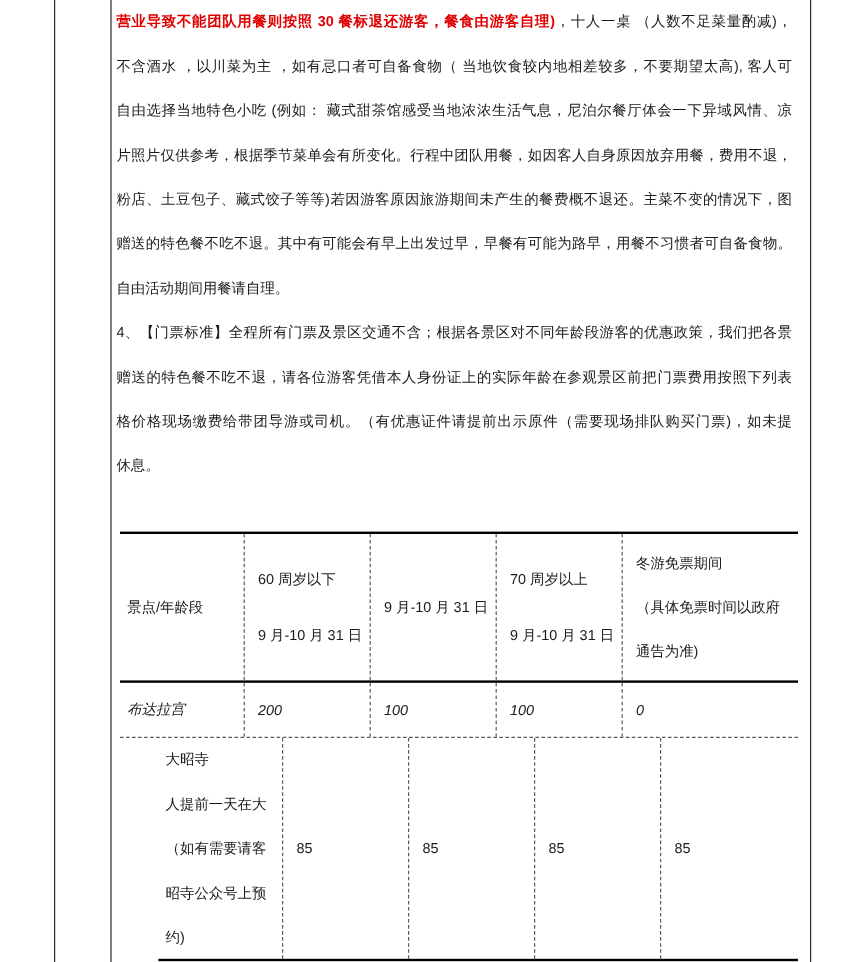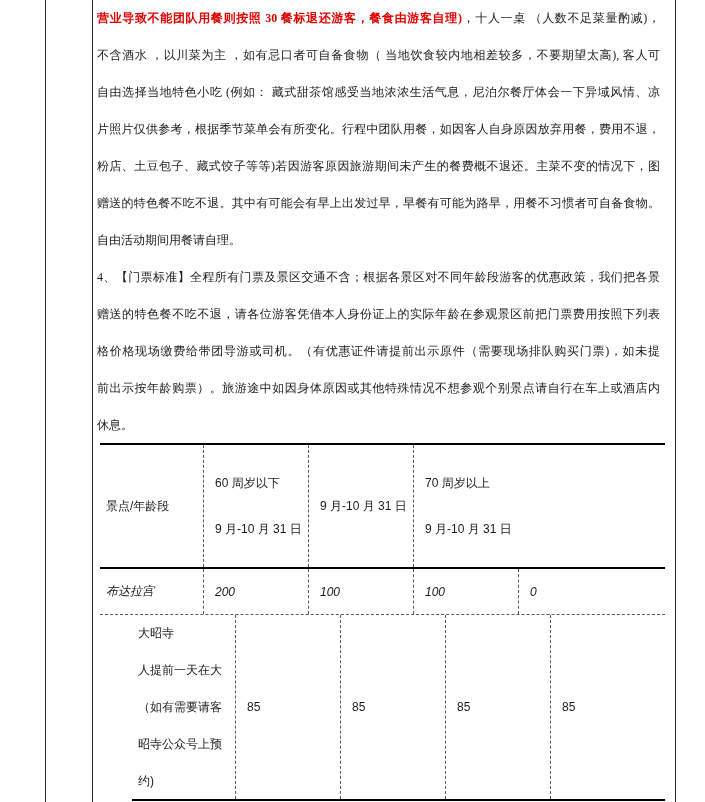--- a/index.html
+++ b/index.html
@@ -13,21 +13,21 @@
   }
   .page { position: absolute; inset: 0; }
 
   
   .vline { position: absolute; top: 0; bottom: 0; width: 1px; background: #2b2b2b; }
   .vline.outer-left { left: 45px; }
   .vline.inner-left { left: 92px; }
   .vline.right { left: 675px; }
 
   
-  .content { position: absolute; left: 97px; top: 0; width: 563px; font-family: Liberation Serif, serif; }
+  .content { position: absolute; left: 97px; top: 0; width: 563px; }
   .tline {
     height: 37px; line-height: 37px;
     font-size: 12px;
     white-space: nowrap;
     text-align: left;
   }
   .tline.flush { text-align: justify; text-align-last: justify; }
   .redbold { font-weight: bold; }
 
   
@@ -69,40 +69,44 @@
         <div class="tline flush"><span>自由选择当地特色小吃 (例如： 藏式甜茶馆感受当地浓浓生活气息，尼泊尔餐厅体会一下异域风情、凉</span></div>
         <div class="tline flush"><span>片照片仅供参考，根据季节菜单会有所变化。行程中团队用餐，如因客人自身原因放弃用餐，费用不退，</span></div>
         <div class="tline flush"><span>粉店、土豆包子、藏式饺子等等)若因游客原因旅游期间未产生的餐费概不退还。主菜不变的情况下，图</span></div>
         <div class="tline flush"><span>赠送的特色餐不吃不退。其中有可能会有早上出发过早，早餐有可能为路早，用餐不习惯者可自备食物。</span></div>
         <div class="tline"><span>自由活动期间用餐请自理。</span></div>
       </div>
     <div id="para-ticket" class="para">
         <div class="tline flush"><span>4、【门票标准】全程所有门票及景区交通不含；根据各景区对不同年龄段游客的优惠政策，我们把各景</span></div>
         <div class="tline flush"><span>赠送的特色餐不吃不退，请各位游客凭借本人身份证上的实际年龄在参观景区前把门票费用按照下列表</span></div>
         <div class="tline flush"><span>格价格现场缴费给带团导游或司机。（有优惠证件请提前出示原件（需要现场排队购买门票)，如未提</span></div>
-        <div class="tline flush"><span>前出示按年龄购票）。旅游途中如因身体原因或其他特殊情况不想参观个别景点请自行在车上或酒店内</span></div>
         <div class="tline"><span>休息。</span></div>
       </div>
   </div>
 
   <div id="price-table" class="price-table">
       <div class="t-row header">
         <div class="t-cell c0 first">
           <div class="cl">景点/年龄段</div>
         </div>
         <div class="t-cell c1">
           <div class="cl">60 周岁以下</div>
           <div class="cl">9 月-10 月 31 日</div>
         </div>
         <div class="t-cell c2">
           <div class="cl">9 月-10 月 31 日</div>
         </div>
         <div class="t-cell c3">
           <div class="cl">70 周岁以上</div>
           <div class="cl">9 月-10 月 31 日</div>
+        </div>
+        <div class="t-cell c4">
+          <div class="cl">冬游免票期间</div>
+          <div class="cl">（具体免票时间以政府</div>
+          <div class="cl">通告为准)</div>
         </div>
       </div>
       <div class="t-row r1">
         <div class="t-cell first attr">
           <div class="cl">布达拉宫</div>
         </div>
         <div class="t-cell price c1">
           <div class="cl">200</div>
         </div>
         <div class="t-cell price c2">

